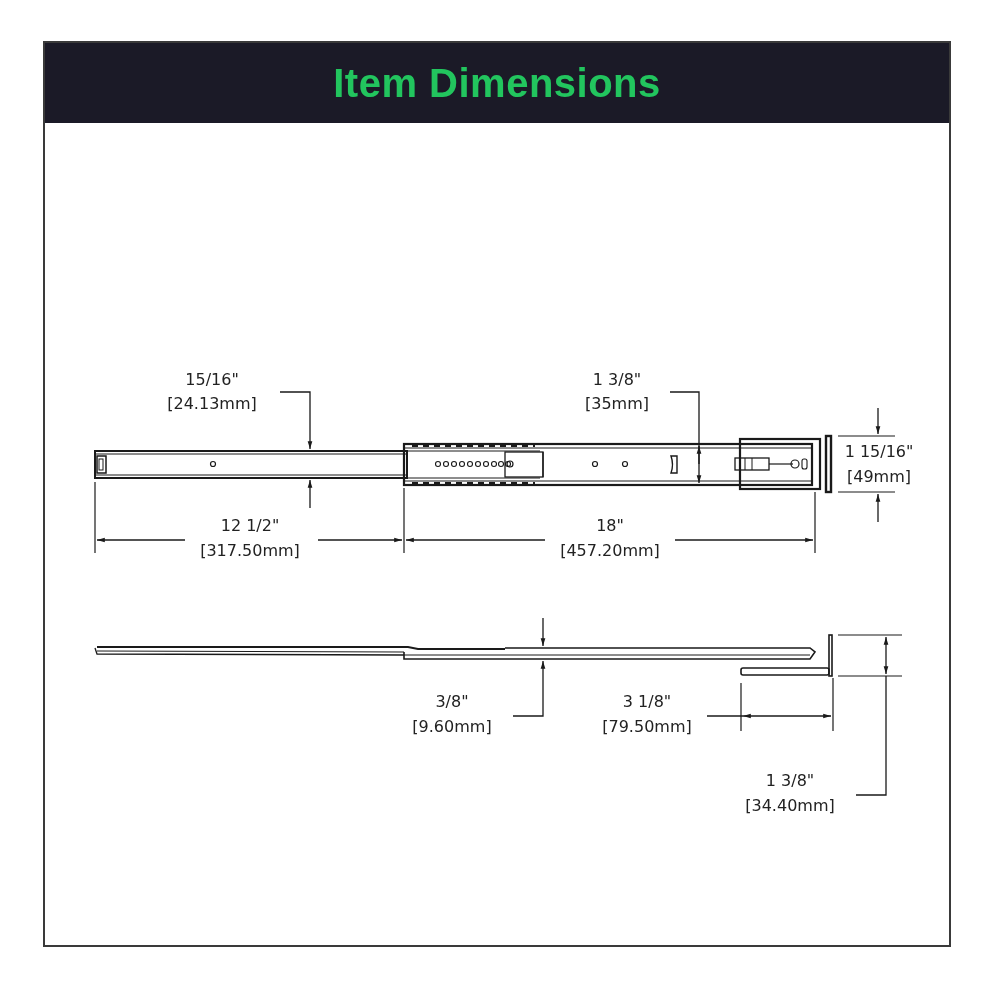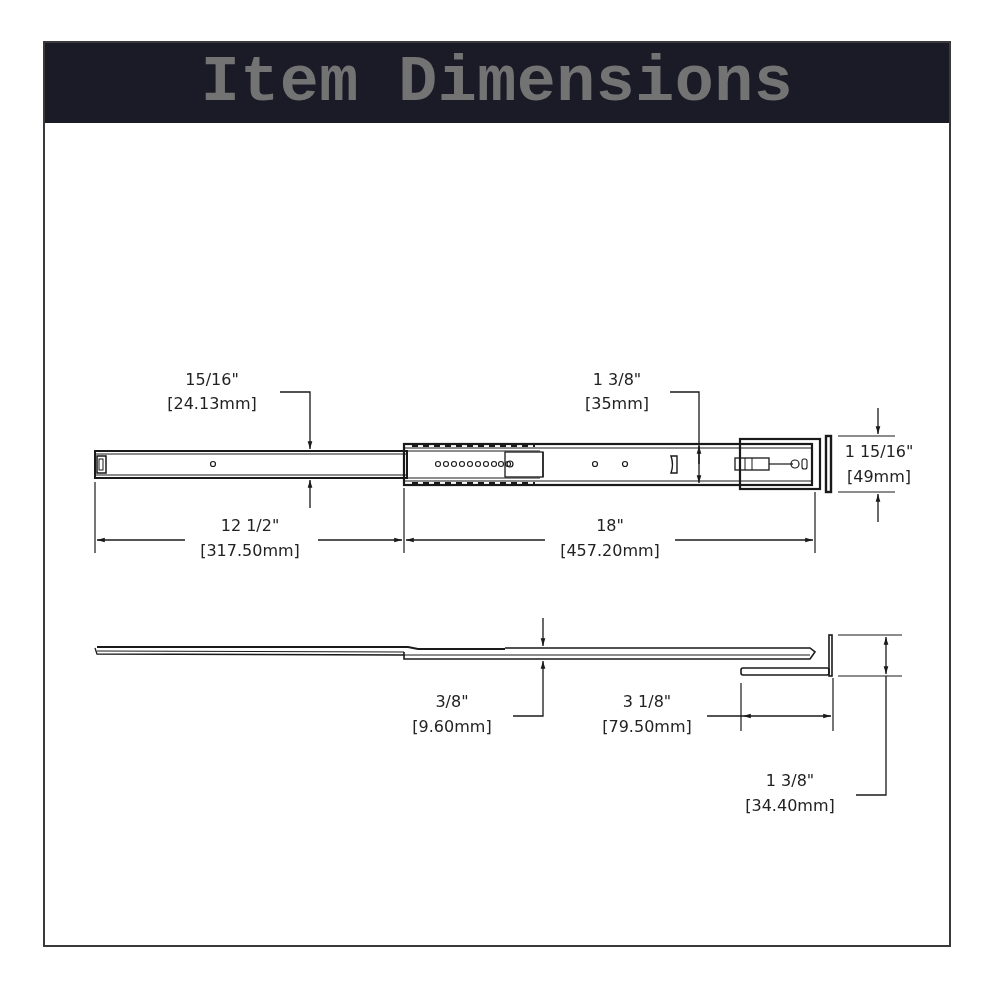--- a/index.html
+++ b/index.html
@@ -2,22 +2,22 @@
 <html><head>
   <meta charset="utf-8">
   <style>
     html, body { margin: 0; padding: 0; background: #ffffff; }
     body { width: 1000px; height: 1000px; position: relative; overflow: hidden;
            font-family: "DejaVu Sans", sans-serif; }
     .frame { position: absolute; left: 43px; top: 41px; width: 908px; height: 906px;
              border: 2px solid #3a3a3a; box-sizing: border-box; background: #fff; }
     .header { position: absolute; left: 0; top: 0; width: 100%; height: 80px;
               background: #1b1a27; display: flex; align-items: center; justify-content: center; }
-    .header-title { color: #737373; font-family: Liberation Mono, monospace; font-weight: bold;
-                    font-size: 65px; letter-spacing: 0.5px; }
+    .header-title { color: #22c55e; font-family: Liberation Sans, sans-serif; font-weight: bold;
+                    font-size: 40px; letter-spacing: 0.5px; }
     svg.drawing { position: absolute; left: 0; top: 0; width: 1000px; height: 1000px; }
     .lbl { font-family: "DejaVu Sans", sans-serif; font-size: 16px; fill: #222; }
     .ln { stroke: #1a1a1a; fill: none; }
   </style>
 </head>
 <body>
 
 <div class="frame">
   <div class="header">
     <span class="header-title">Item Dimensions</span>

